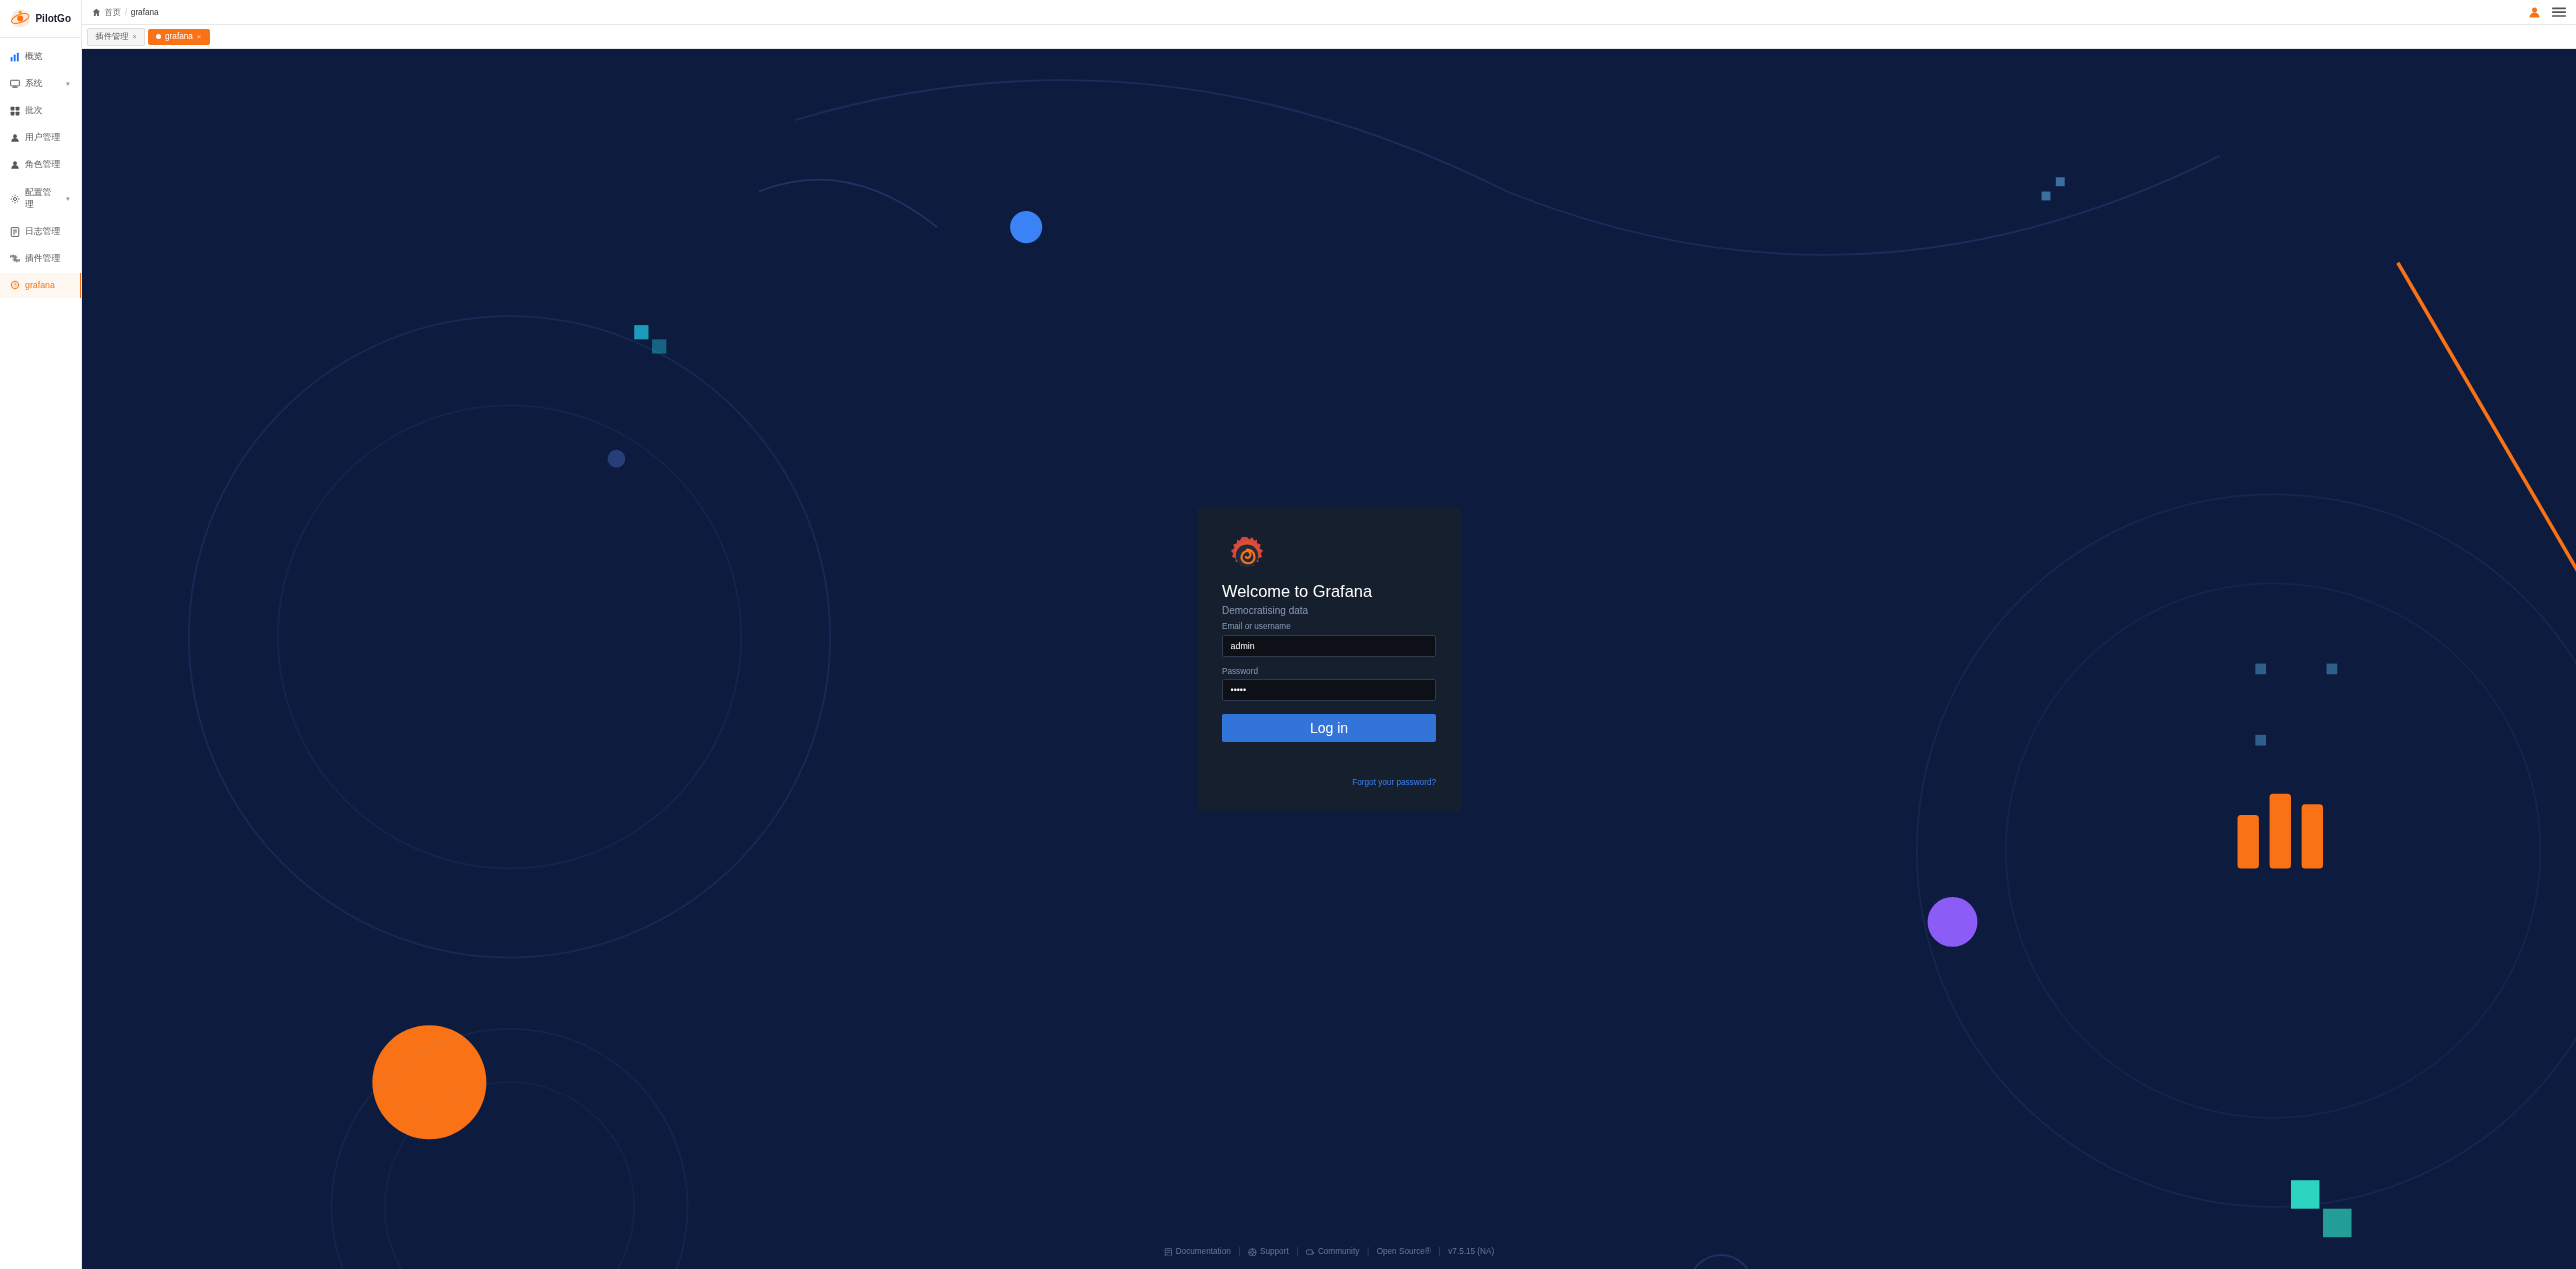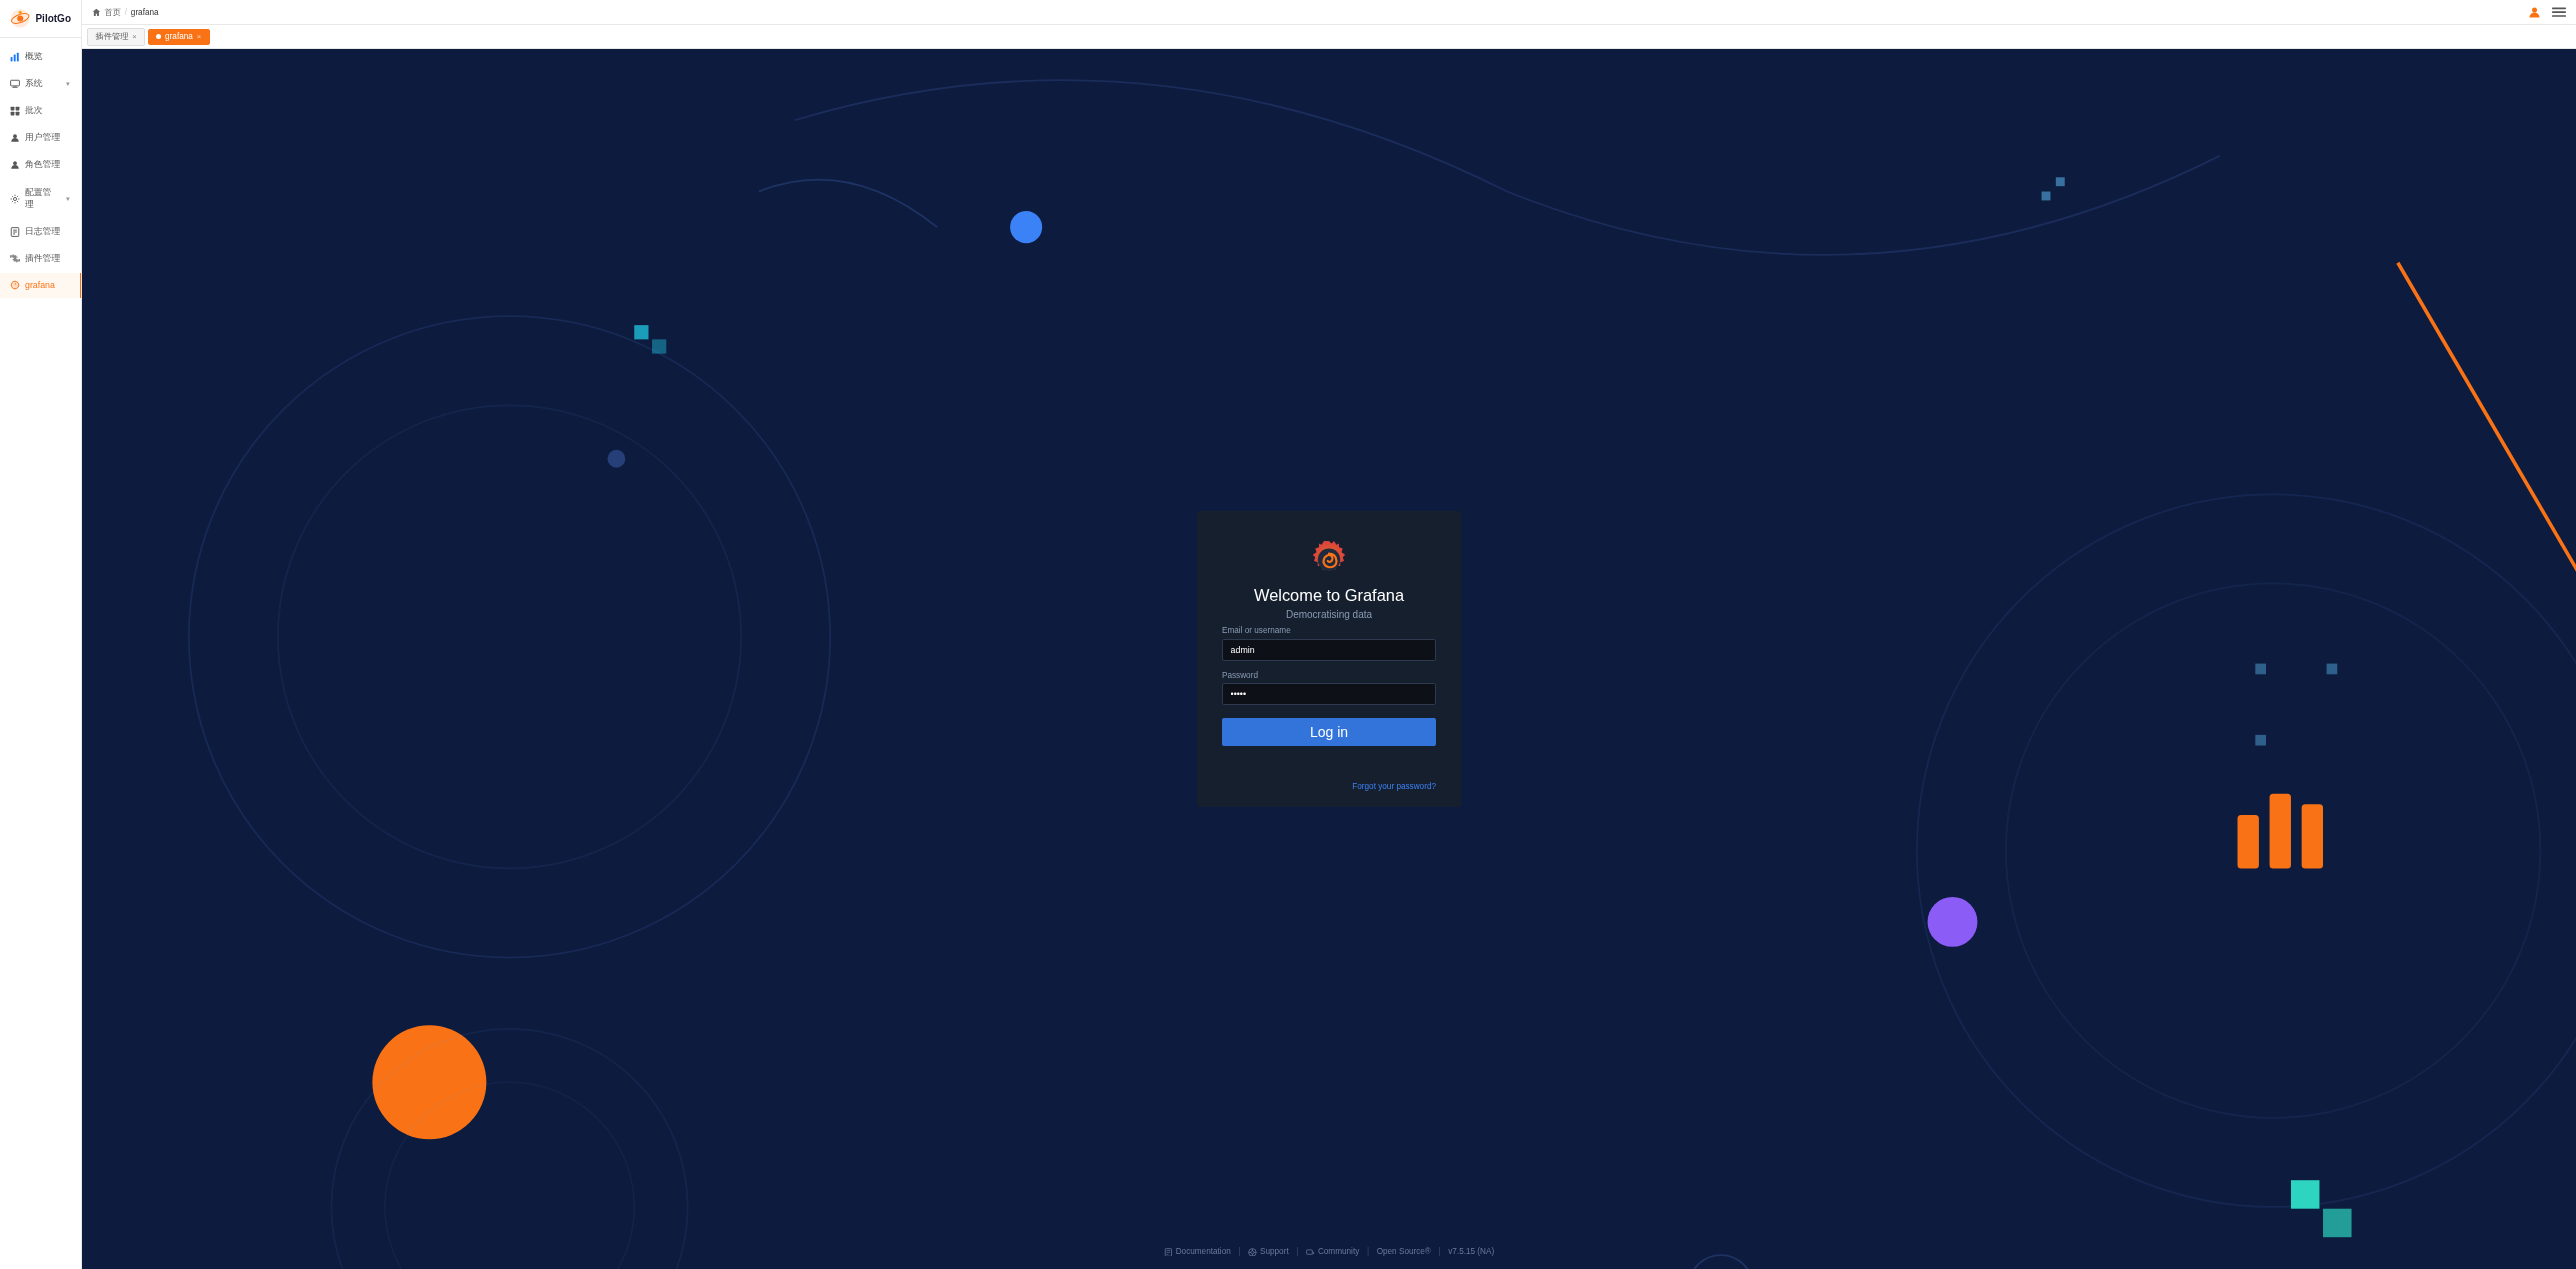--- a/index.html
+++ b/index.html
@@ -157,24 +157,24 @@
       position: absolute;
       inset: 0;
       pointer-events: none;
     }
 
     
     .login-panel {
       background: #161f2e;
       border-radius: 2.5px;
       width: 264px;
-      padding: 25px 25px 16px;
+      padding: 25px 25px 24px;
       display: flex;
       flex-direction: column;
-      align-items: center;
+      align-items: flex-start;
       position: relative;
       z-index: 10;
     }
     .login-title {
       color: #fff;
       font-size: 16.4px;
       font-weight: 300;
       margin-bottom: 3.8px;
     }
     .login-subtitle {

